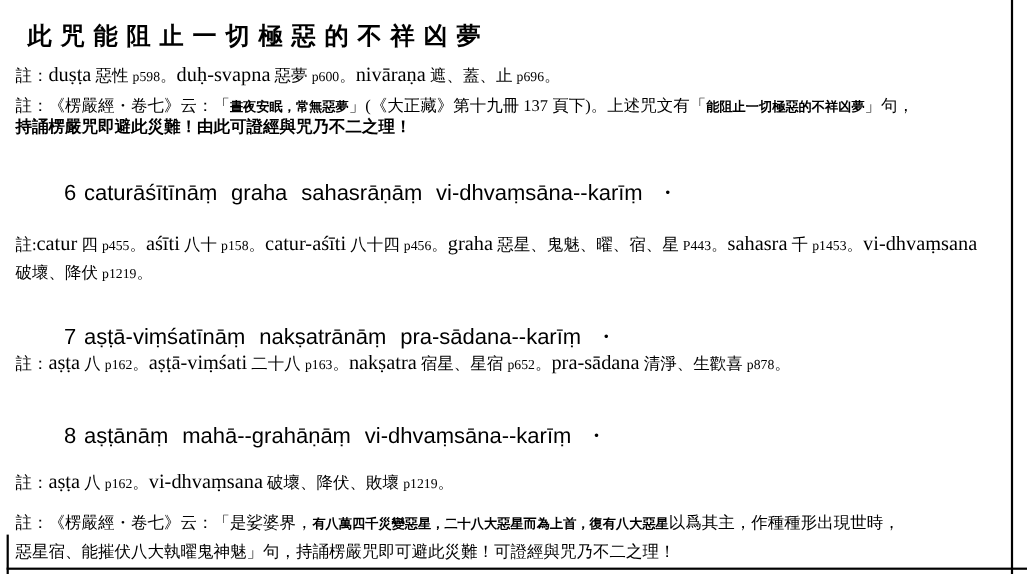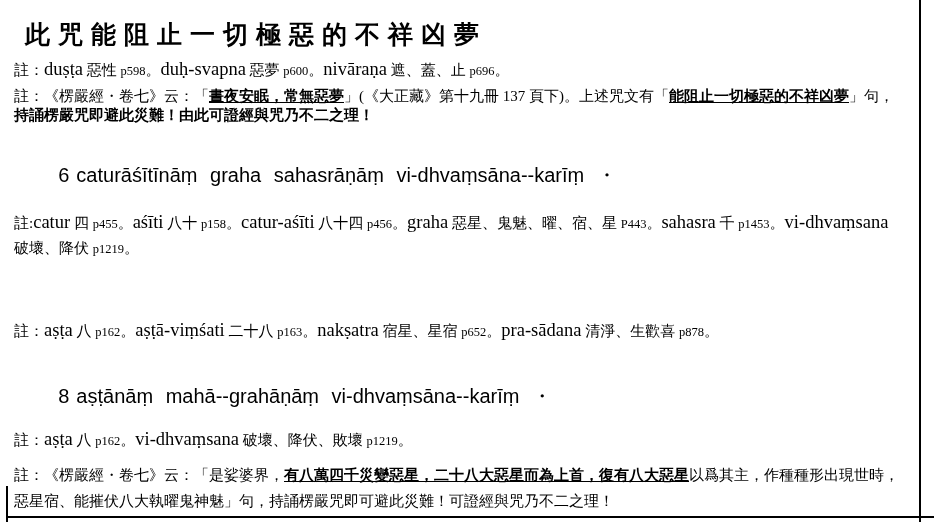--- a/index.html
+++ b/index.html
@@ -14,56 +14,59 @@
   
   .border-right  { position:absolute; top:0; left:919px; width:2px; height:522px; background:#000; }
   .border-bottom { position:absolute; top:516px; left:6px; right:0; height:2px; background:#000; }
   .border-left-tick { position:absolute; top:486px; left:6px; width:2px; height:36px; background:#000; }
 
   .line { position:absolute; white-space:pre; }
 
   
   .kai-heading {
     font-family:"Liberation Serif", serif;
-    font-weight:bold; font-size:25px; letter-spacing:6px; white-space:pre;
+    font-weight:bold; font-size:22px; letter-spacing:6px; white-space:pre;
   }
   .kai-heading.wide { letter-spacing:8px; }
 
   
   .mantra-line {
     font-family:"Liberation Sans", sans-serif;
     font-size:20px; word-spacing:7px; white-space:pre;
   }
   .mantra-number { margin-right:7px; }
 
   
   .note { font-size:15px; white-space:pre; }
   .seg       { white-space:pre; }
   .seg-label { font-size:15px; }
   .seg-zh    { font-size:15px; }
-  .seg-zhb   { font-size:15px; font-weight:bold;text-decoration:underline; }
+  .seg-zhb   { font-size:12px; font-weight:bold; }
   .seg-skt   { font-size:18.5px; font-family:"Liberation Serif", serif; }
   .seg-ref   { font-size:12.5px; }
 </style>
 </head>
 <body>
 
 <div class="page">
 
   <div class="line kai-heading wide" style="top:18px; left:25px;">此咒能阻止一切極惡的不祥凶夢</div>
   <div class="line note" style="top:59px; left:14px;"><span class="seg seg-label">註：</span><span class="seg seg-skt">duṣṭa</span><span class="seg seg-zh"> 惡性 </span><span class="seg seg-ref">p598</span><span class="seg seg-zh">。</span><span class="seg seg-skt">duḥ-svapna</span><span class="seg seg-zh"> 惡夢 </span><span class="seg seg-ref">p600</span><span class="seg seg-zh">。</span><span class="seg seg-skt">nivāraṇa</span><span class="seg seg-zh"> 遮、蓋、止 </span><span class="seg seg-ref">p696</span><span class="seg seg-zh">。</span></div>
   <div class="line note" style="top:87px; left:14px;"><span class="seg seg-zh">註：《楞嚴經・卷七》云：「</span><span class="seg seg-zhb">晝夜安眠，常無惡夢</span><span class="seg seg-zh">」(《大正藏》第十九冊 137 頁下)。上述咒文有「</span><span class="seg seg-zhb">能阻止一切極惡的不祥凶夢</span><span class="seg seg-zh">」句，</span></div>
   <div class="line note" style="top:106px; left:14px;font-weight:bold;"><span class="seg seg-zh">持誦楞嚴咒即避此災難！由此可證經與咒乃不二之理！</span></div>
 
   <div class="line mantra-line" style="top:139px; left:8px;">
     <span class="mantra-number">6</span><span>caturāśītīnāṃ graha sahasrāṇāṃ vi-dhvaṃsāna--karīṃ ・</span>
   </div>
   <div class="line note" style="top:212px; left:14px;"><span class="seg seg-label">註:</span><span class="seg seg-skt">catur</span><span class="seg seg-zh"> 四 </span><span class="seg seg-ref">p455</span><span class="seg seg-zh">。</span><span class="seg seg-skt">aśīti</span><span class="seg seg-zh"> 八十 </span><span class="seg seg-ref">p158</span><span class="seg seg-zh">。</span><span class="seg seg-skt">catur-aśīti</span><span class="seg seg-zh"> 八十四 </span><span class="seg seg-ref">p456</span><span class="seg seg-zh">。</span><span class="seg seg-skt">graha</span><span class="seg seg-zh"> 惡星、鬼魅、曜、宿、星 </span><span class="seg seg-ref">P443</span><span class="seg seg-zh">。</span><span class="seg seg-skt">sahasra</span><span class="seg seg-zh"> 千 </span><span class="seg seg-ref">p1453</span><span class="seg seg-zh">。</span><span class="seg seg-skt">vi-dhvaṃsana</span></div>
   <div class="line note" style="top:239px; left:14px;"><span class="seg seg-zh">破壞、降伏 </span><span class="seg seg-ref">p1219</span><span class="seg seg-zh">。</span></div>
 
+  <div class="line mantra-line" style="top:270px; left:8px;">
+    <span class="mantra-number">7</span><span>aṣṭā-viṃśatīnāṃ nakṣatrānāṃ pra-sādana--karīṃ ・</span>
+  </div>
   <div class="line note" style="top:320px; left:14px;"><span class="seg seg-label">註：</span><span class="seg seg-skt">aṣṭa</span><span class="seg seg-zh"> 八 </span><span class="seg seg-ref">p162</span><span class="seg seg-zh">。</span><span class="seg seg-skt">aṣṭā-viṃśati</span><span class="seg seg-zh"> 二十八 </span><span class="seg seg-ref">p163</span><span class="seg seg-zh">。</span><span class="seg seg-skt">nakṣatra</span><span class="seg seg-zh"> 宿星、星宿 </span><span class="seg seg-ref">p652</span><span class="seg seg-zh">。</span><span class="seg seg-skt">pra-sādana</span><span class="seg seg-zh"> 清淨、生歡喜 </span><span class="seg seg-ref">p878</span><span class="seg seg-zh">。</span></div>
 
   <div class="line mantra-line" style="top:360px; left:8px;">
     <span class="mantra-number">8</span><span>aṣṭānāṃ mahā--grahāṇāṃ vi-dhvaṃsāna--karīṃ ・</span>
   </div>
   <div class="line note" style="top:429px; left:14px;"><span class="seg seg-label">註：</span><span class="seg seg-skt">aṣṭa</span><span class="seg seg-zh"> 八 </span><span class="seg seg-ref">p162</span><span class="seg seg-zh">。</span><span class="seg seg-skt">vi-dhvaṃsana</span><span class="seg seg-zh"> 破壞、降伏、敗壞 </span><span class="seg seg-ref">p1219</span><span class="seg seg-zh">。</span></div>
   <div class="line note" style="top:466px; left:14px;"><span class="seg seg-zh">註：《楞嚴經・卷七》云：「是娑婆界，</span><span class="seg seg-zhb">有八萬四千災變惡星，二十八大惡星而為上首，復有八大惡星</span><span class="seg seg-zh">以爲其主，作種種形出現世時，</span></div>
   <div class="line note" style="top:492px; left:14px;"><span class="seg seg-zh">惡星宿、能摧伏八大執曜鬼神魅」句，持誦楞嚴咒即可避此災難！可證經與咒乃不二之理！</span></div>
 
   <div class="border-right"></div>

